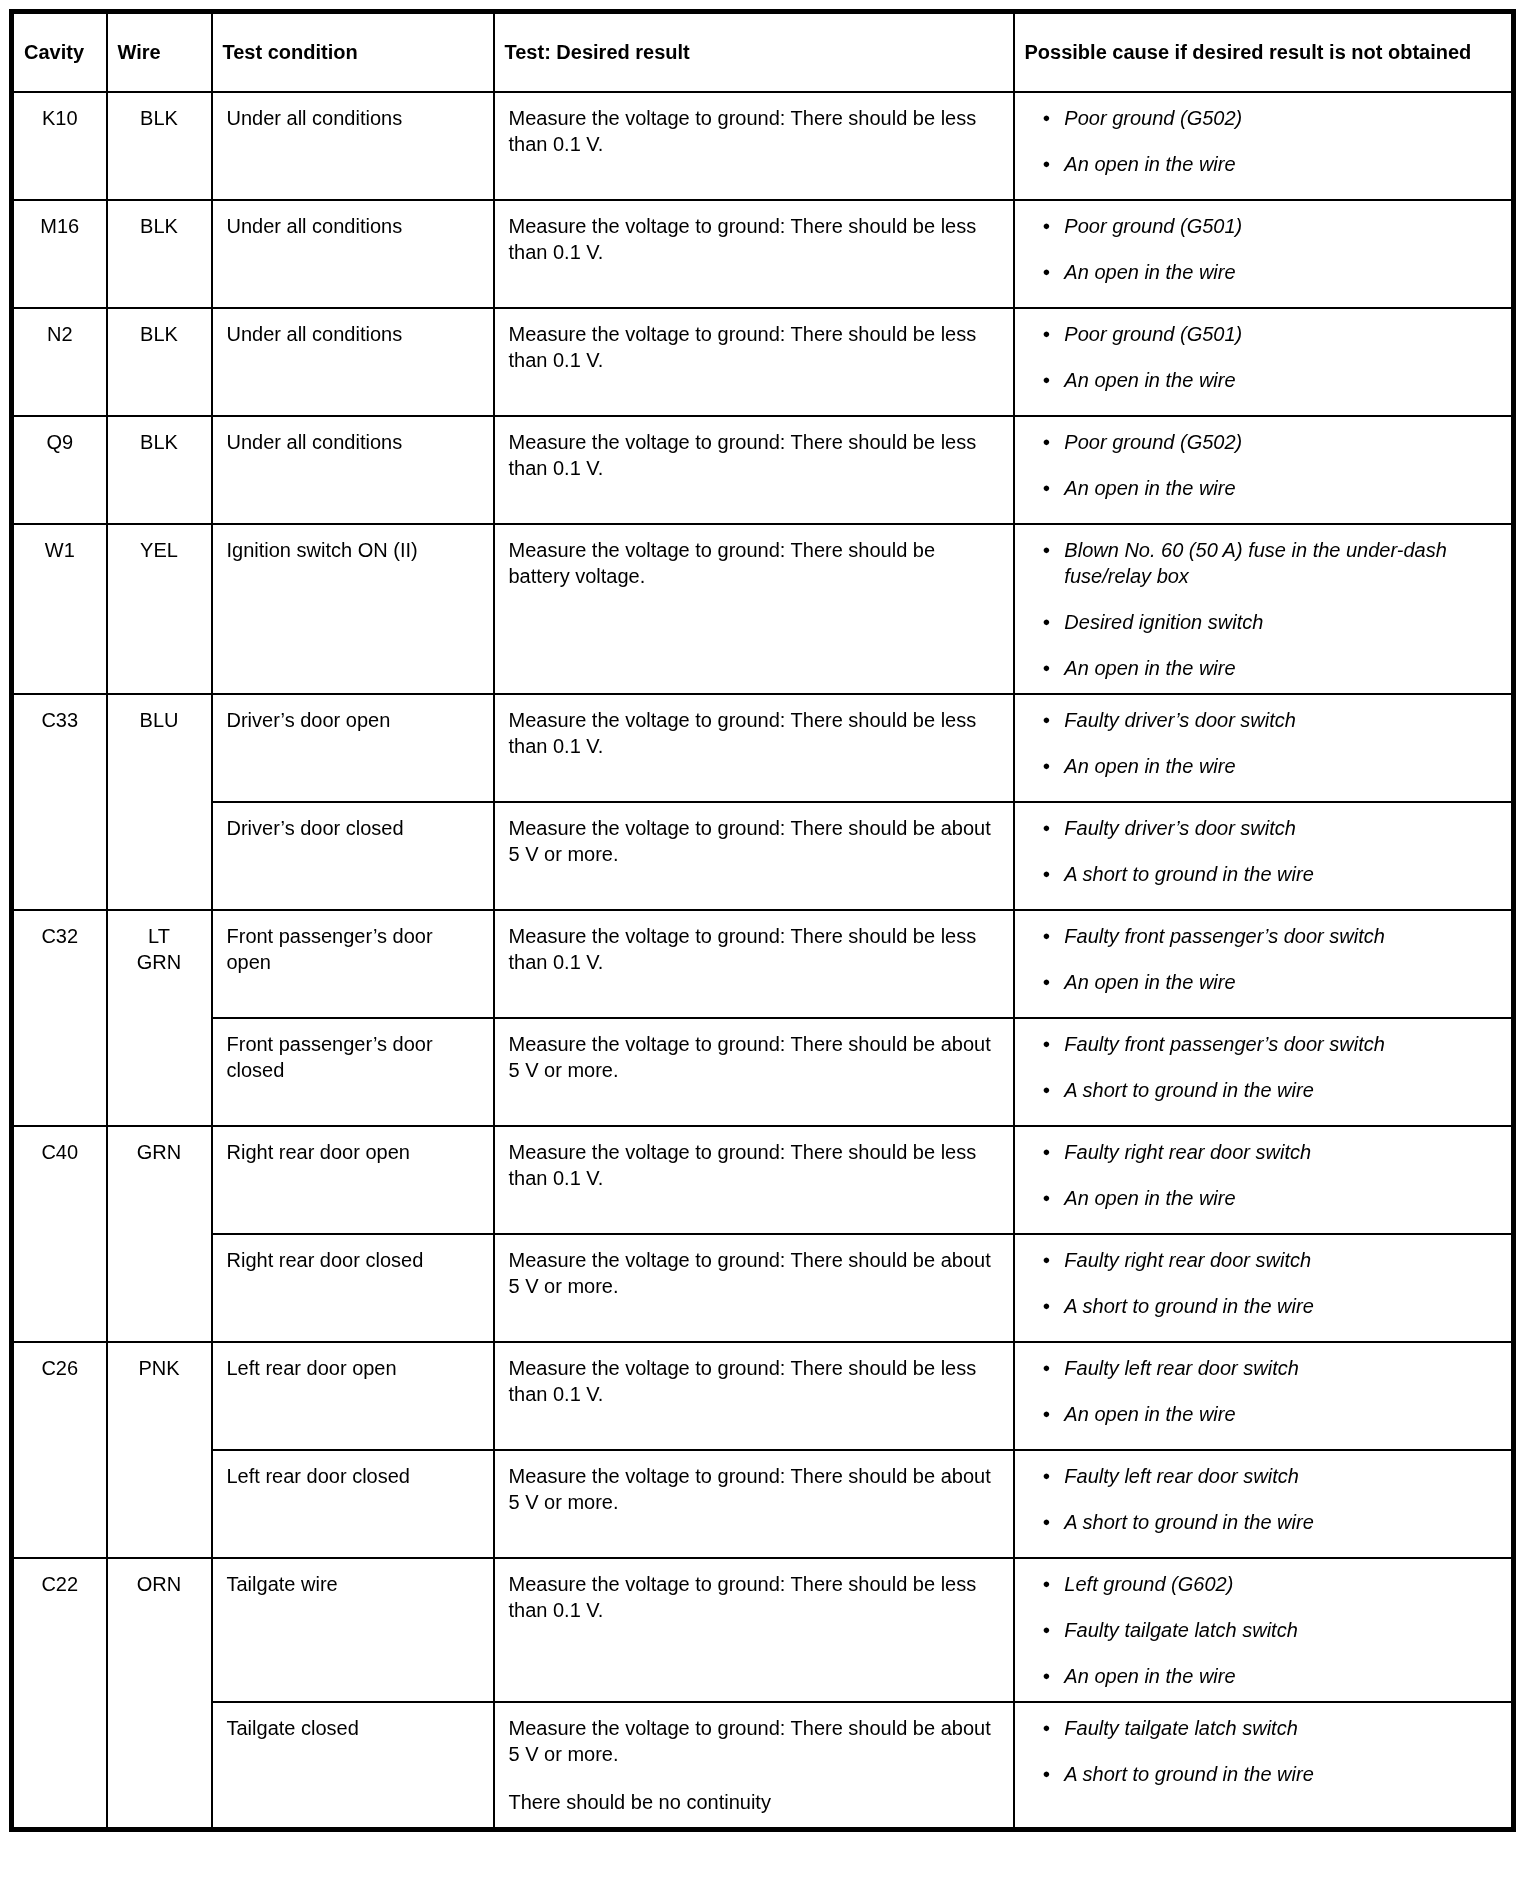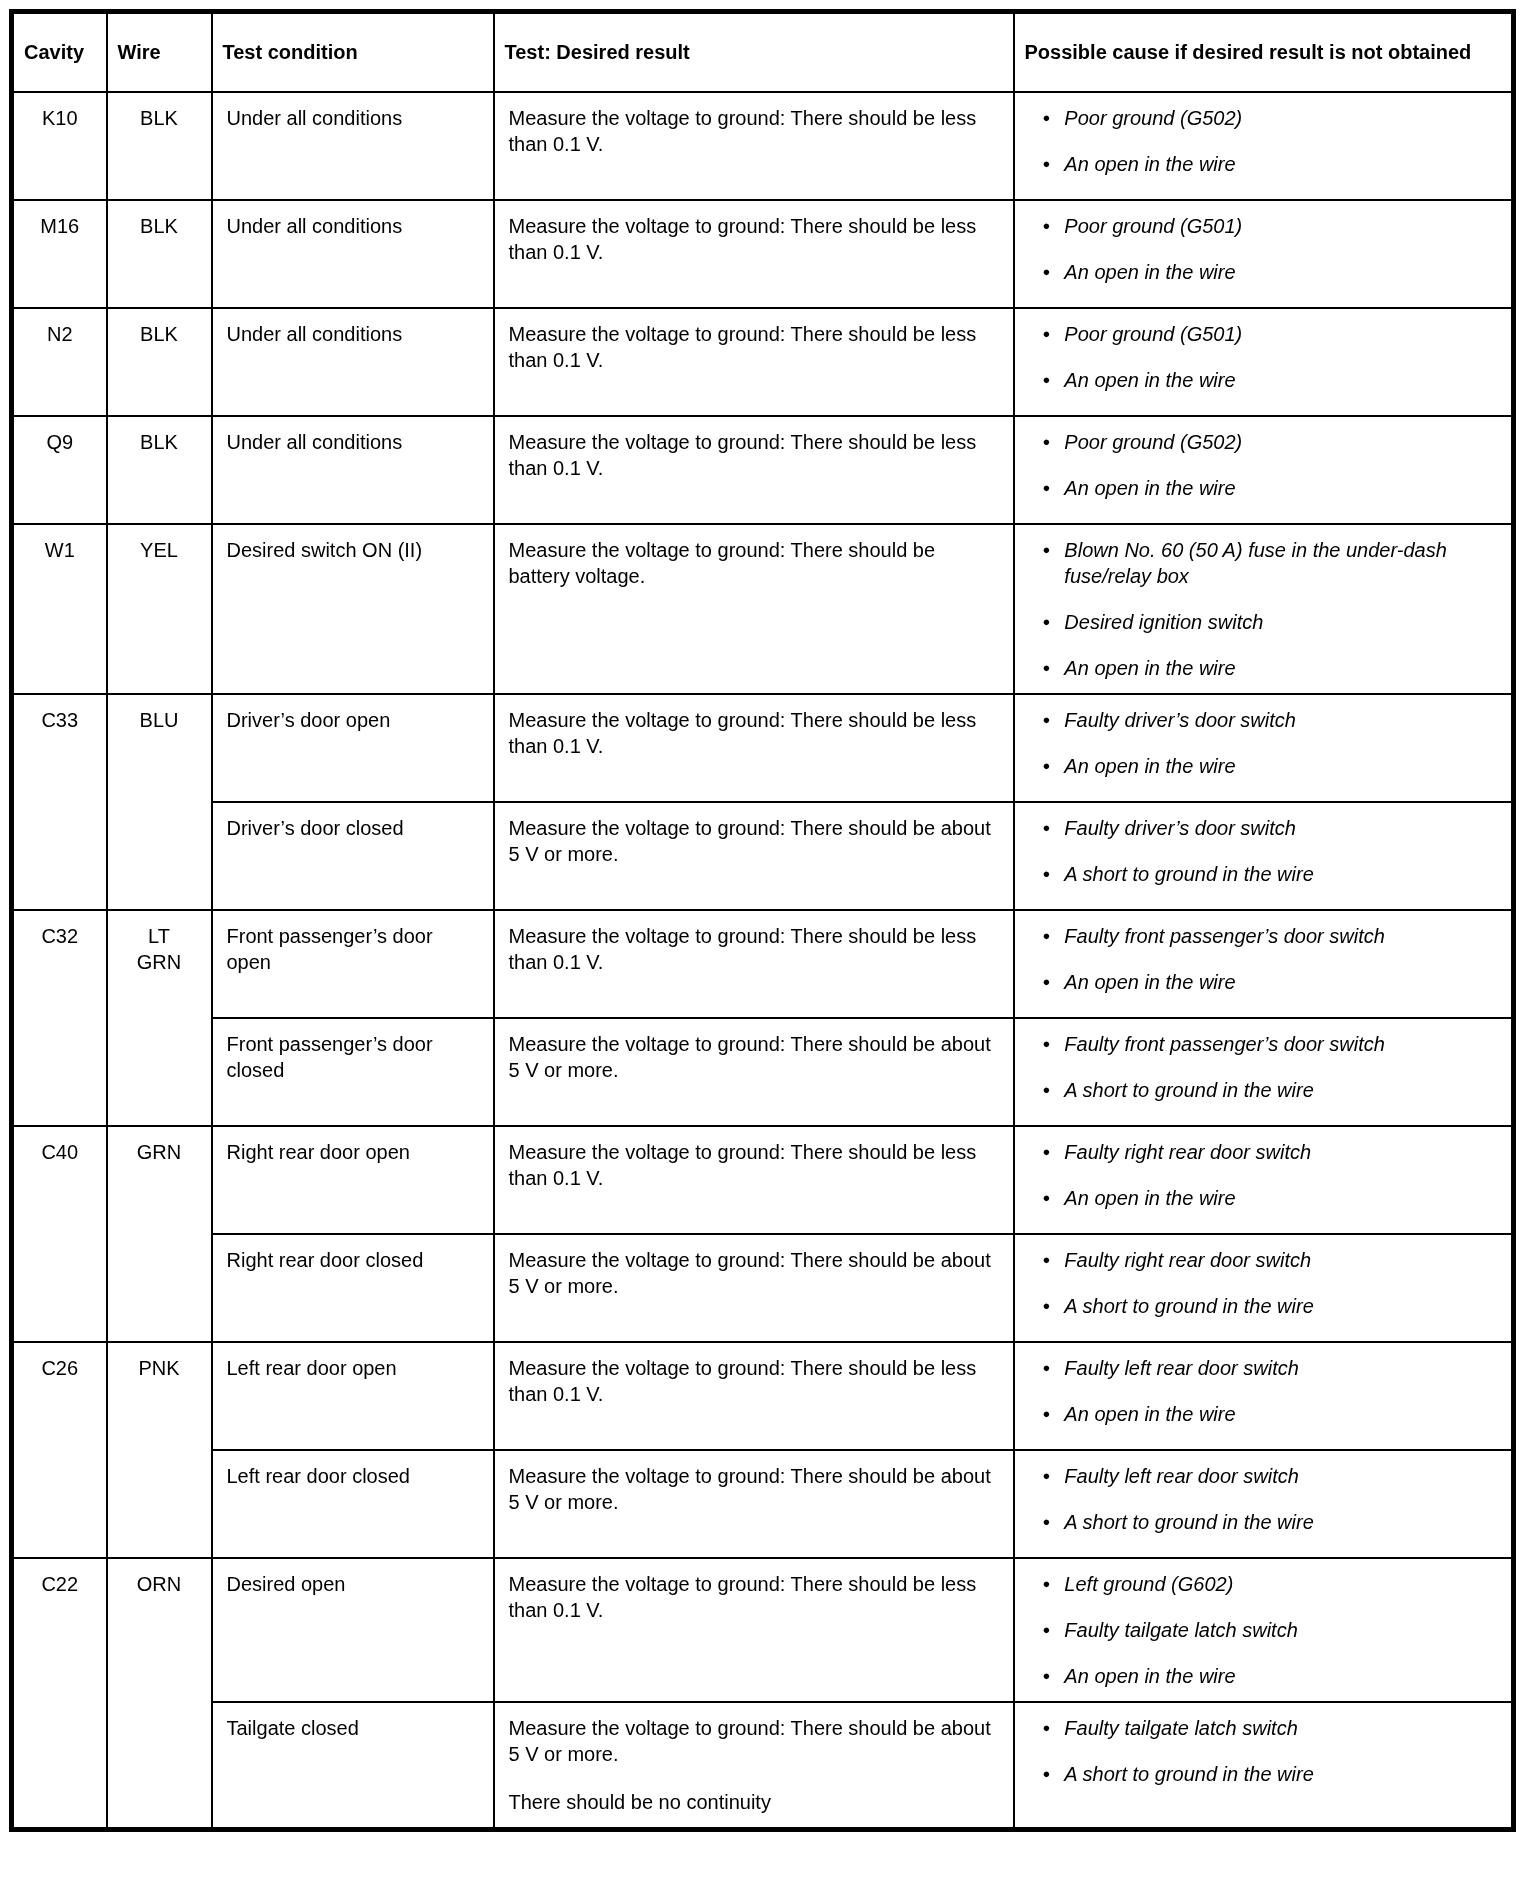--- a/index.html
+++ b/index.html
@@ -159,21 +159,21 @@
               <li>
                 <span class="bullet">●</span>
                 <span class="cause-text">An open in the wire</span>
               </li>
             </ul>
           </td>
         </tr>
         <tr class="body-row">
           <td class="cavity" rowspan="1">W1</td>
           <td class="wire" rowspan="1">YEL</td>
-          <td>Desired switch ON (II)</td>
+          <td>Ignition switch ON (II)</td>
           <td>
             <div class="result-p">Measure the voltage to ground: There should be battery voltage.</div>
           </td>
           <td>
             <ul class="causes">
               <li>
                 <span class="bullet">●</span>
                 <span class="cause-text">Blown No. 60 (50 A) fuse in the under-dash fuse/relay box</span>
               </li>
               <li>
@@ -336,21 +336,21 @@
               <li>
                 <span class="bullet">●</span>
                 <span class="cause-text">A short to ground in the wire</span>
               </li>
             </ul>
           </td>
         </tr>
         <tr class="body-row">
           <td class="cavity" rowspan="2">C22</td>
           <td class="wire" rowspan="2">ORN</td>
-          <td>Desired open</td>
+          <td>Tailgate wire</td>
           <td>
             <div class="result-p">Measure the voltage to ground: There should be less than 0.1 V.</div>
           </td>
           <td>
             <ul class="causes">
               <li>
                 <span class="bullet">●</span>
                 <span class="cause-text">Left ground (G602)</span>
               </li>
               <li>

